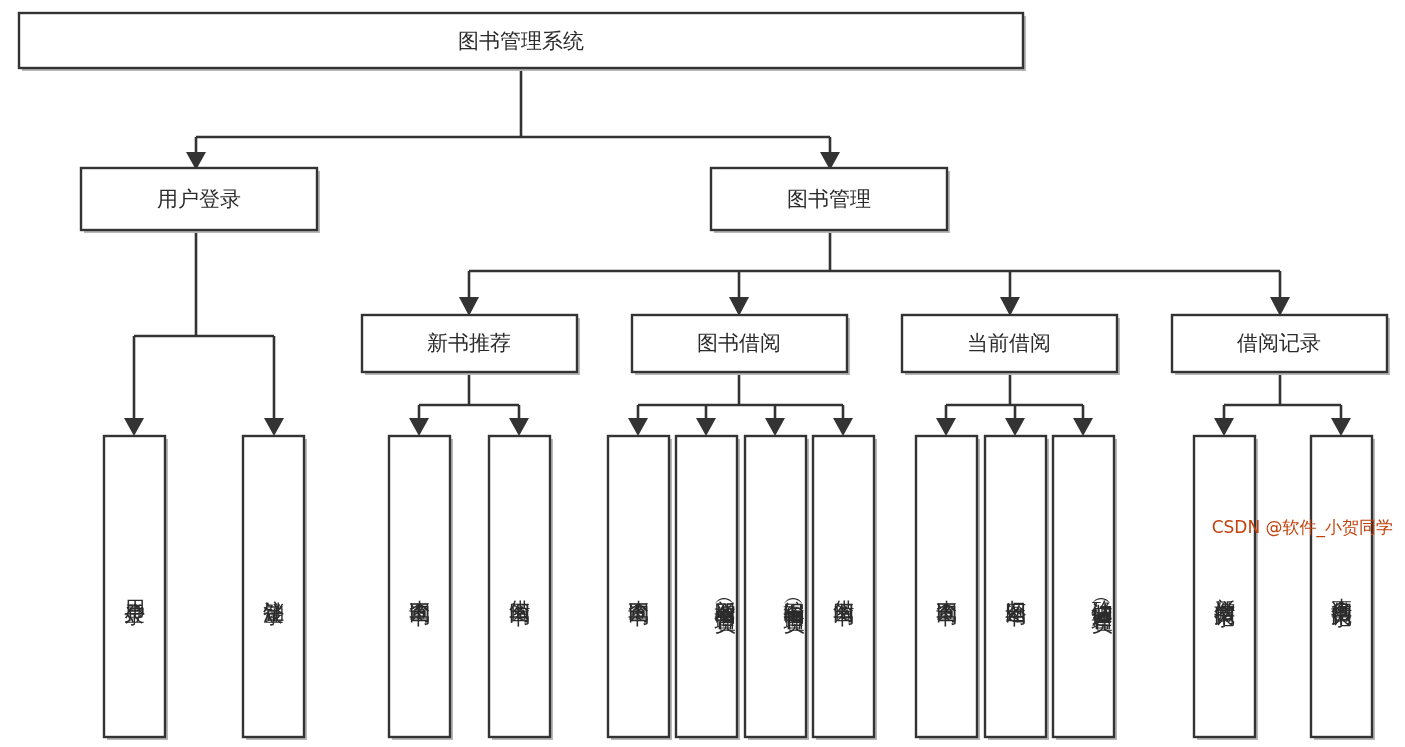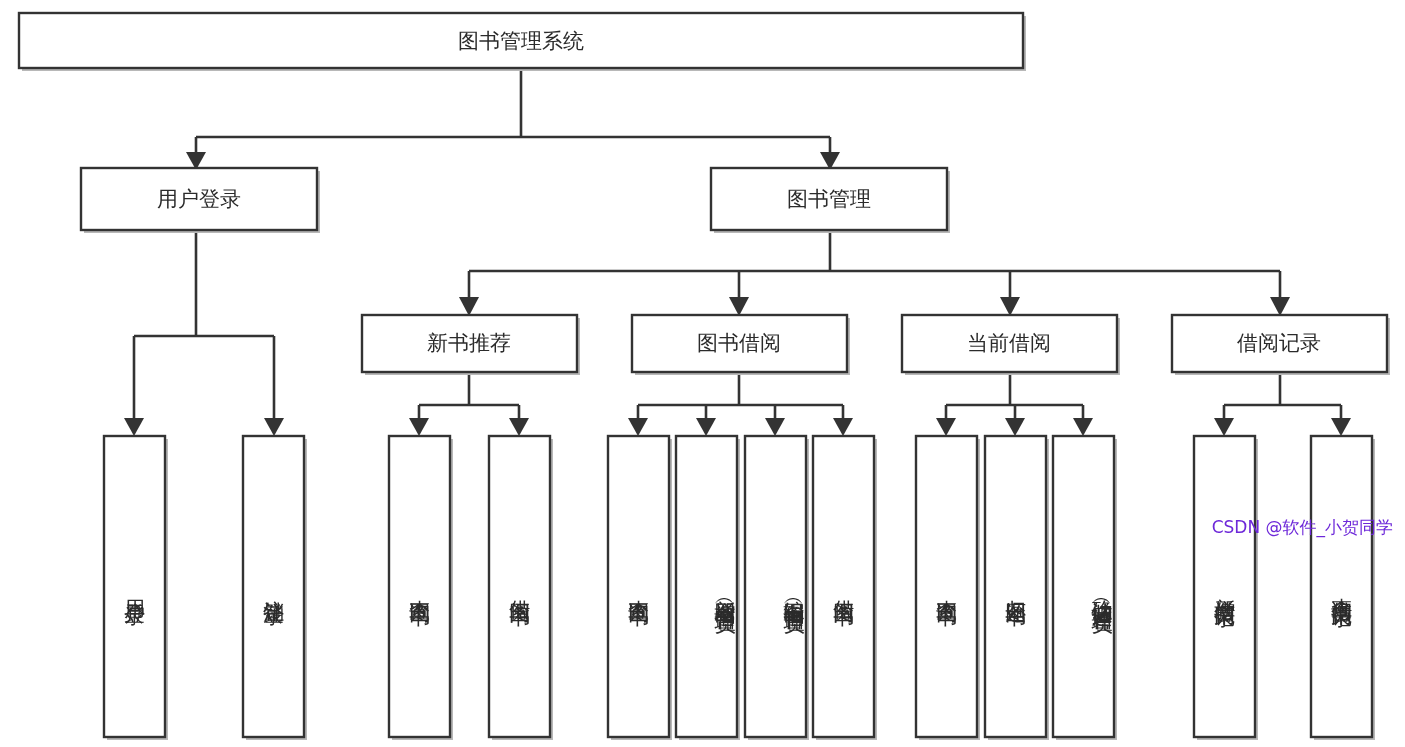--- a/index.html
+++ b/index.html
@@ -68,21 +68,21 @@
     text-align: center;
     white-space: nowrap;
     pointer-events: none;
   }
   #watermark {
     position: absolute;
     right: 12px;
     bottom: 8px;
     font-family: "DejaVu Sans", "Liberation Sans", sans-serif;
     font-size: 17px;
-    color: #6d28d9;
+    color: #c2410c;
     white-space: nowrap;
     user-select: none;
   }
 </style>
 </head>
 <body>
 
 <div id="diagram-root">
 
   <svg id="tree-svg" viewBox="0 0 1405 747">

